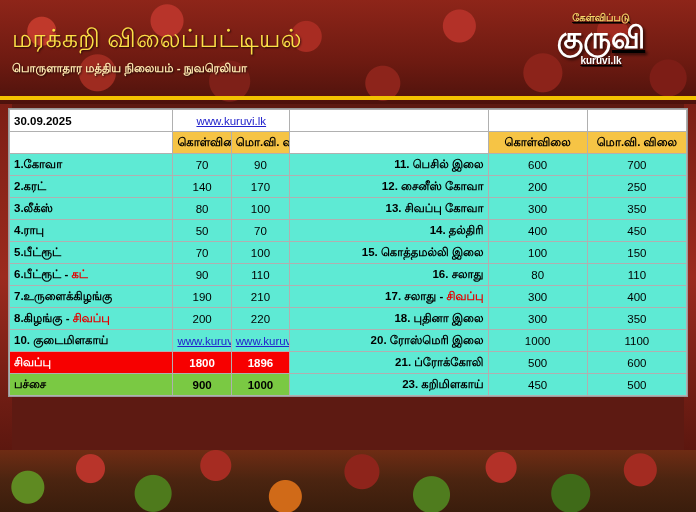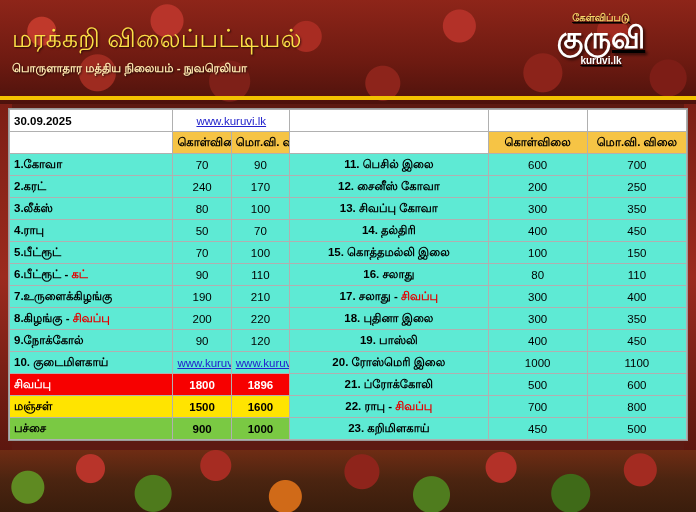--- a/index.html
+++ b/index.html
@@ -115,21 +115,21 @@
     height: 22px;
     padding: 1px 4px;
     color: #000;
     vertical-align: middle;
     overflow: hidden;
     white-space: nowrap;
   }
   .c-name { width: 140px; text-align: left; font-weight: bold; }
   .c-buy  { width: 100px; text-align: center; }
   .c-sell { width: 100px; text-align: center; }
-  .c-name2{ width: 170px; text-align: center; font-weight: bold; }
+  .c-name2{ width: 170px; text-align: right; font-weight: bold; }
   .c-buy2 { width: 85px; text-align: center; }
   .c-sell2{ width: 85px; text-align: center; }
 
   .date-cell { background: #ffffff; font-weight: bold; font-size: 11.5px; }
   .url-cell  { color: #2222cc; text-decoration: underline; text-align: center; font-weight: normal; }
   .hdr-gold  { background: #f6c445; font-weight: bold; text-align: center; }
   .hdr-blank { background: #ffffff; }
 
   .red-row    { background: #f70000; color: #ffffff; font-weight: bold; }
   .yellow-row { background: #ffe400; color: #000000; font-weight: bold; }
@@ -181,21 +181,21 @@
           <tr>
             <td class="c-name">1.கோவா</td>
             <td class="c-buy  ">70</td>
             <td class="c-sell  ">90</td>
             <td class="c-name2">11. பெசில் இலை</td>
             <td class="c-buy2">600</td>
             <td class="c-sell2">700</td>
           </tr>
           <tr>
             <td class="c-name">2.கரட்</td>
-            <td class="c-buy  ">240</td>
+            <td class="c-buy  ">140</td>
             <td class="c-sell  ">170</td>
             <td class="c-name2">12. சைனீஸ் கோவா</td>
             <td class="c-buy2">200</td>
             <td class="c-sell2">250</td>
           </tr>
           <tr>
             <td class="c-name">3.லீக்ஸ்</td>
             <td class="c-buy  ">80</td>
             <td class="c-sell  ">100</td>
             <td class="c-name2">13. சிவப்பு கோவா</td>
@@ -236,52 +236,36 @@
           </tr>
           <tr>
             <td class="c-name">8.கிழங்கு - <span class="inline-red">சிவப்பு</span></td>
             <td class="c-buy  ">200</td>
             <td class="c-sell  ">220</td>
             <td class="c-name2">18. புதினா இலை</td>
             <td class="c-buy2">300</td>
             <td class="c-sell2">350</td>
           </tr>
           <tr>
-            <td class="c-name">9.நோக்கோல்</td>
-            <td class="c-buy  ">90</td>
-            <td class="c-sell  ">120</td>
-            <td class="c-name2">19. பாஸ்லி</td>
-            <td class="c-buy2">400</td>
-            <td class="c-sell2">450</td>
-          </tr>
-          <tr>
             <td class="c-name">10. குடைமிளகாய்</td>
             <td class="c-buy  link-blue">www.kuruvi.lk</td>
             <td class="c-sell  link-blue">www.kuruvi.lk</td>
             <td class="c-name2">20. ரோஸ்மெரி இலை</td>
             <td class="c-buy2">1000</td>
             <td class="c-sell2">1100</td>
           </tr>
           <tr>
             <td class="c-name red-row">சிவப்பு</td>
             <td class="c-buy red-row ">1800</td>
             <td class="c-sell red-row ">1896</td>
             <td class="c-name2">21. ப்ரோக்கோலி</td>
             <td class="c-buy2">500</td>
             <td class="c-sell2">600</td>
           </tr>
           <tr>
-            <td class="c-name yellow-row">மஞ்சள்</td>
-            <td class="c-buy yellow-row ">1500</td>
-            <td class="c-sell yellow-row ">1600</td>
-            <td class="c-name2">22. ராபு - <span class="inline-red">சிவப்பு</span></td>
-            <td class="c-buy2">700</td>
-            <td class="c-sell2">800</td>
-          </tr>
-          <tr>
             <td class="c-name green-row">பச்சை</td>
             <td class="c-buy green-row ">900</td>
             <td class="c-sell green-row ">1000</td>
             <td class="c-name2">23. கறிமிளகாய்</td>
             <td class="c-buy2">450</td>
             <td class="c-sell2">500</td>
           </tr>
         </tbody>
     </table>
   </div>

